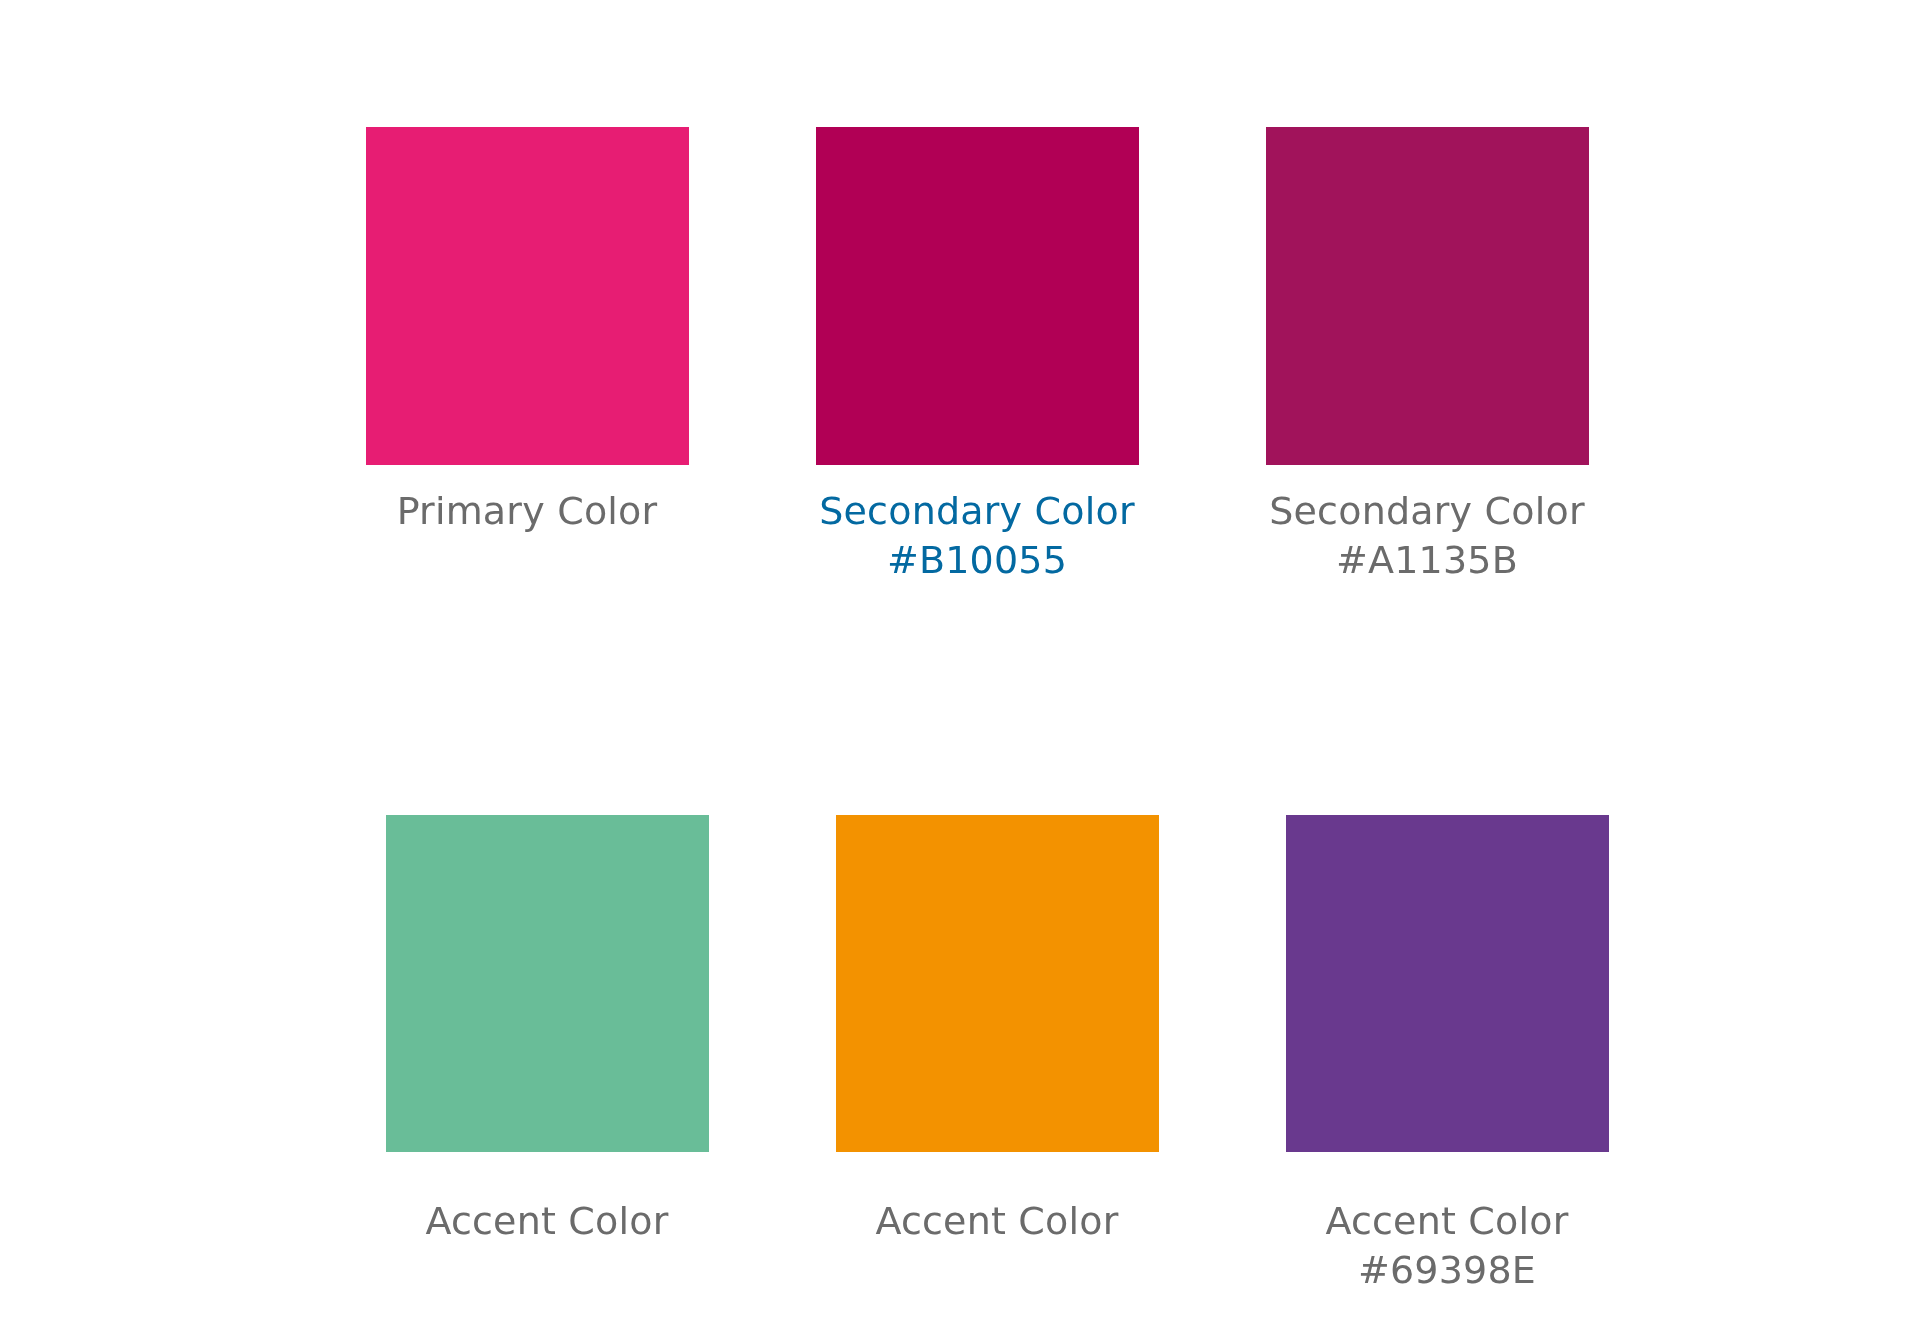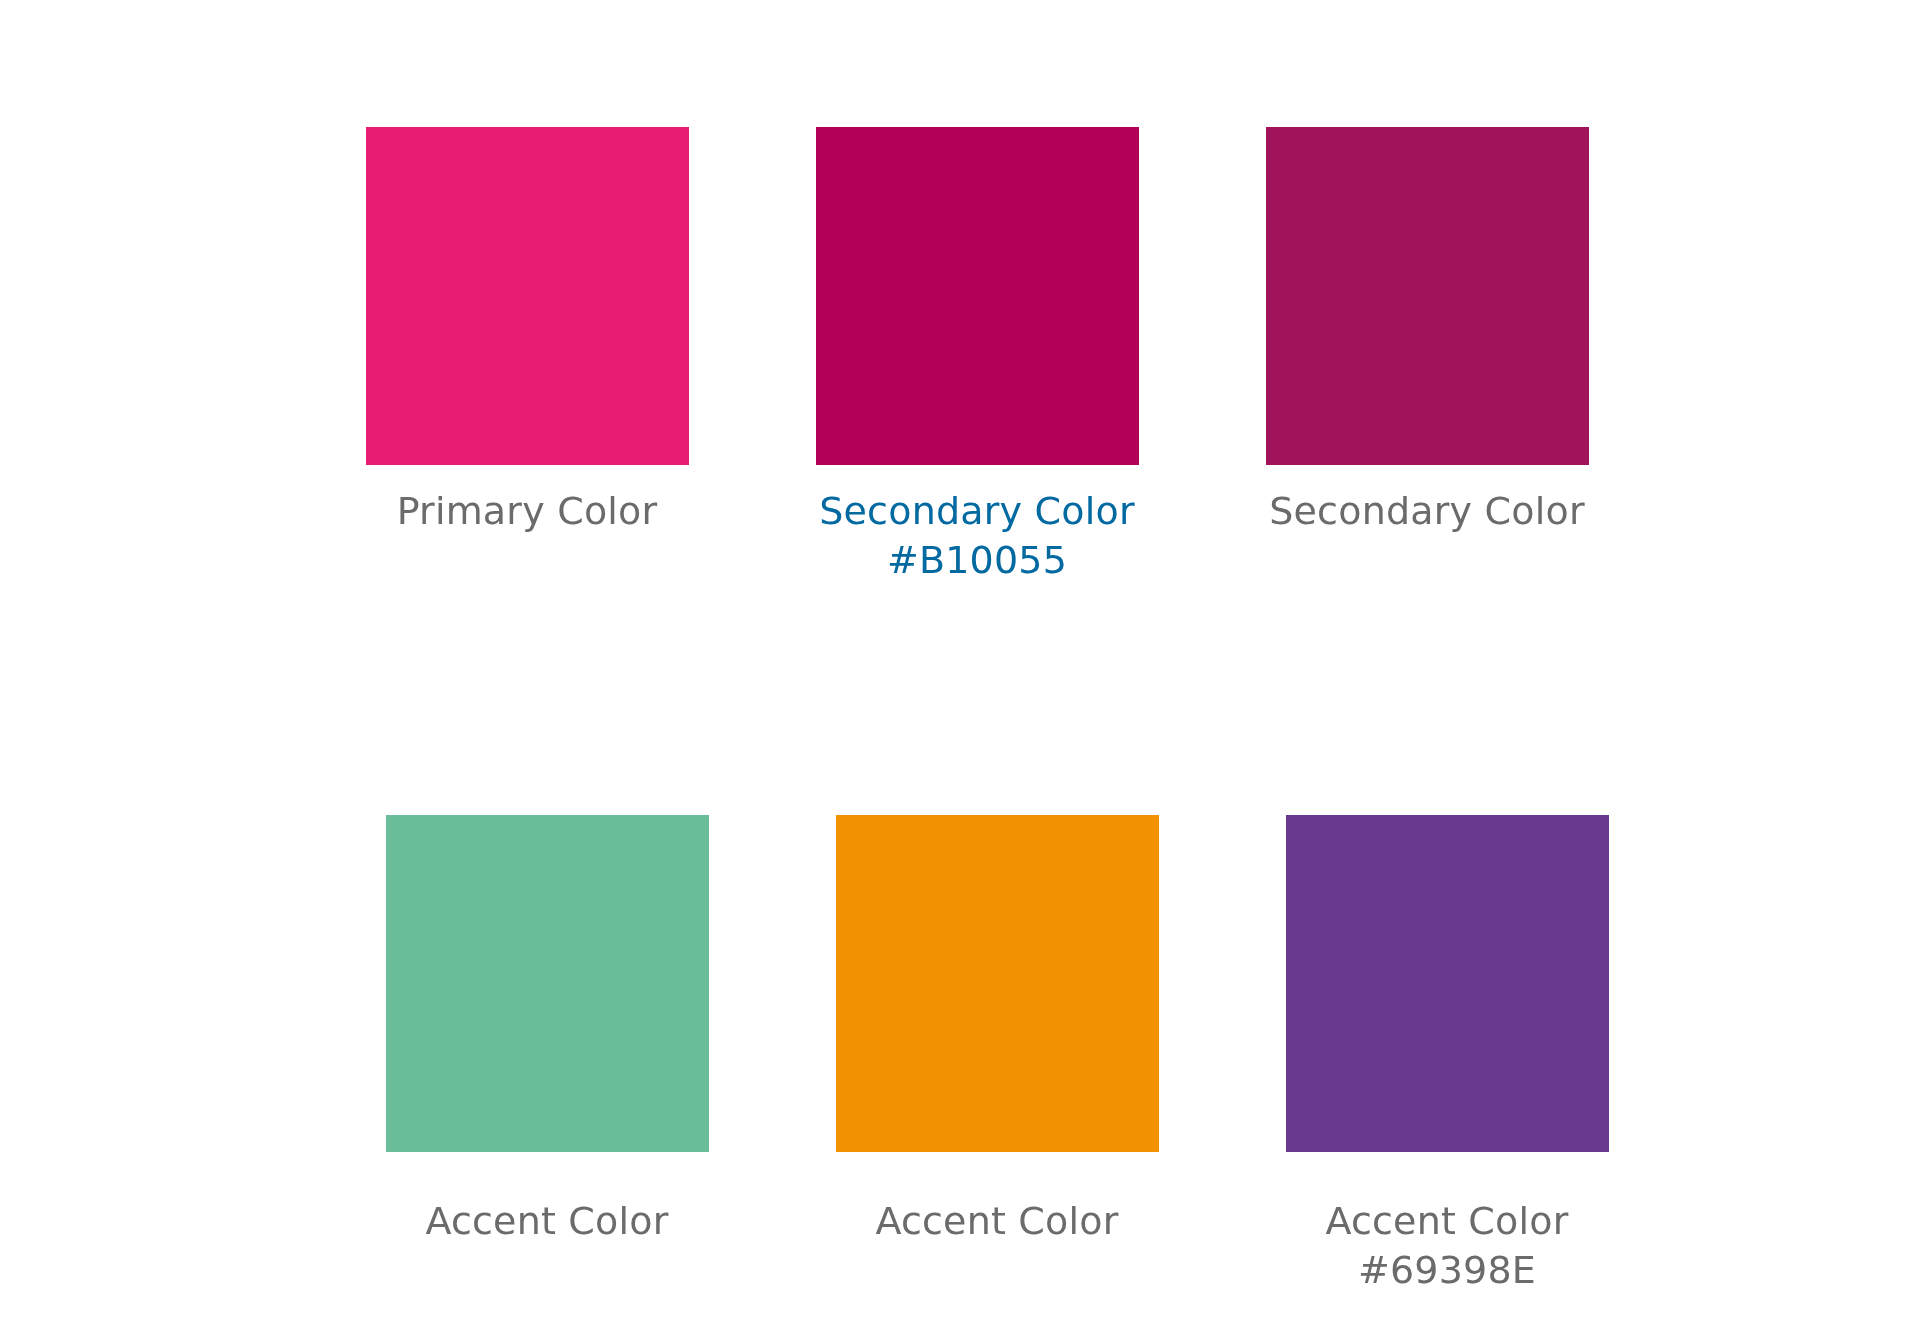--- a/index.html
+++ b/index.html
@@ -75,20 +75,21 @@
       <div class="swatch-caption" style="color: #0369a1;">
         <span class="caption-line">Secondary Color</span>
         <span class="caption-line">#B10055</span>
       </div>
     </div>
 
     <div class="swatch-cell">
       <div class="swatch-chip" style="background-color: rgb(161, 19, 91);"></div>
       <div class="swatch-caption" style="color: rgb(107, 107, 107);">
         <span class="caption-line">Secondary Color</span>
+        <span class="caption-line">#A1135B</span>
       </div>
     </div>
 
   </div>
 
   <div class="palette-grid row-2 row-2-offset" style="top:640px;padding-left:20px;">
 
     <div class="swatch-cell">
       <div class="swatch-chip" style="background-color: rgb(105, 189, 152);"></div>
       <div class="swatch-caption" style="color: rgb(107, 107, 107);">

